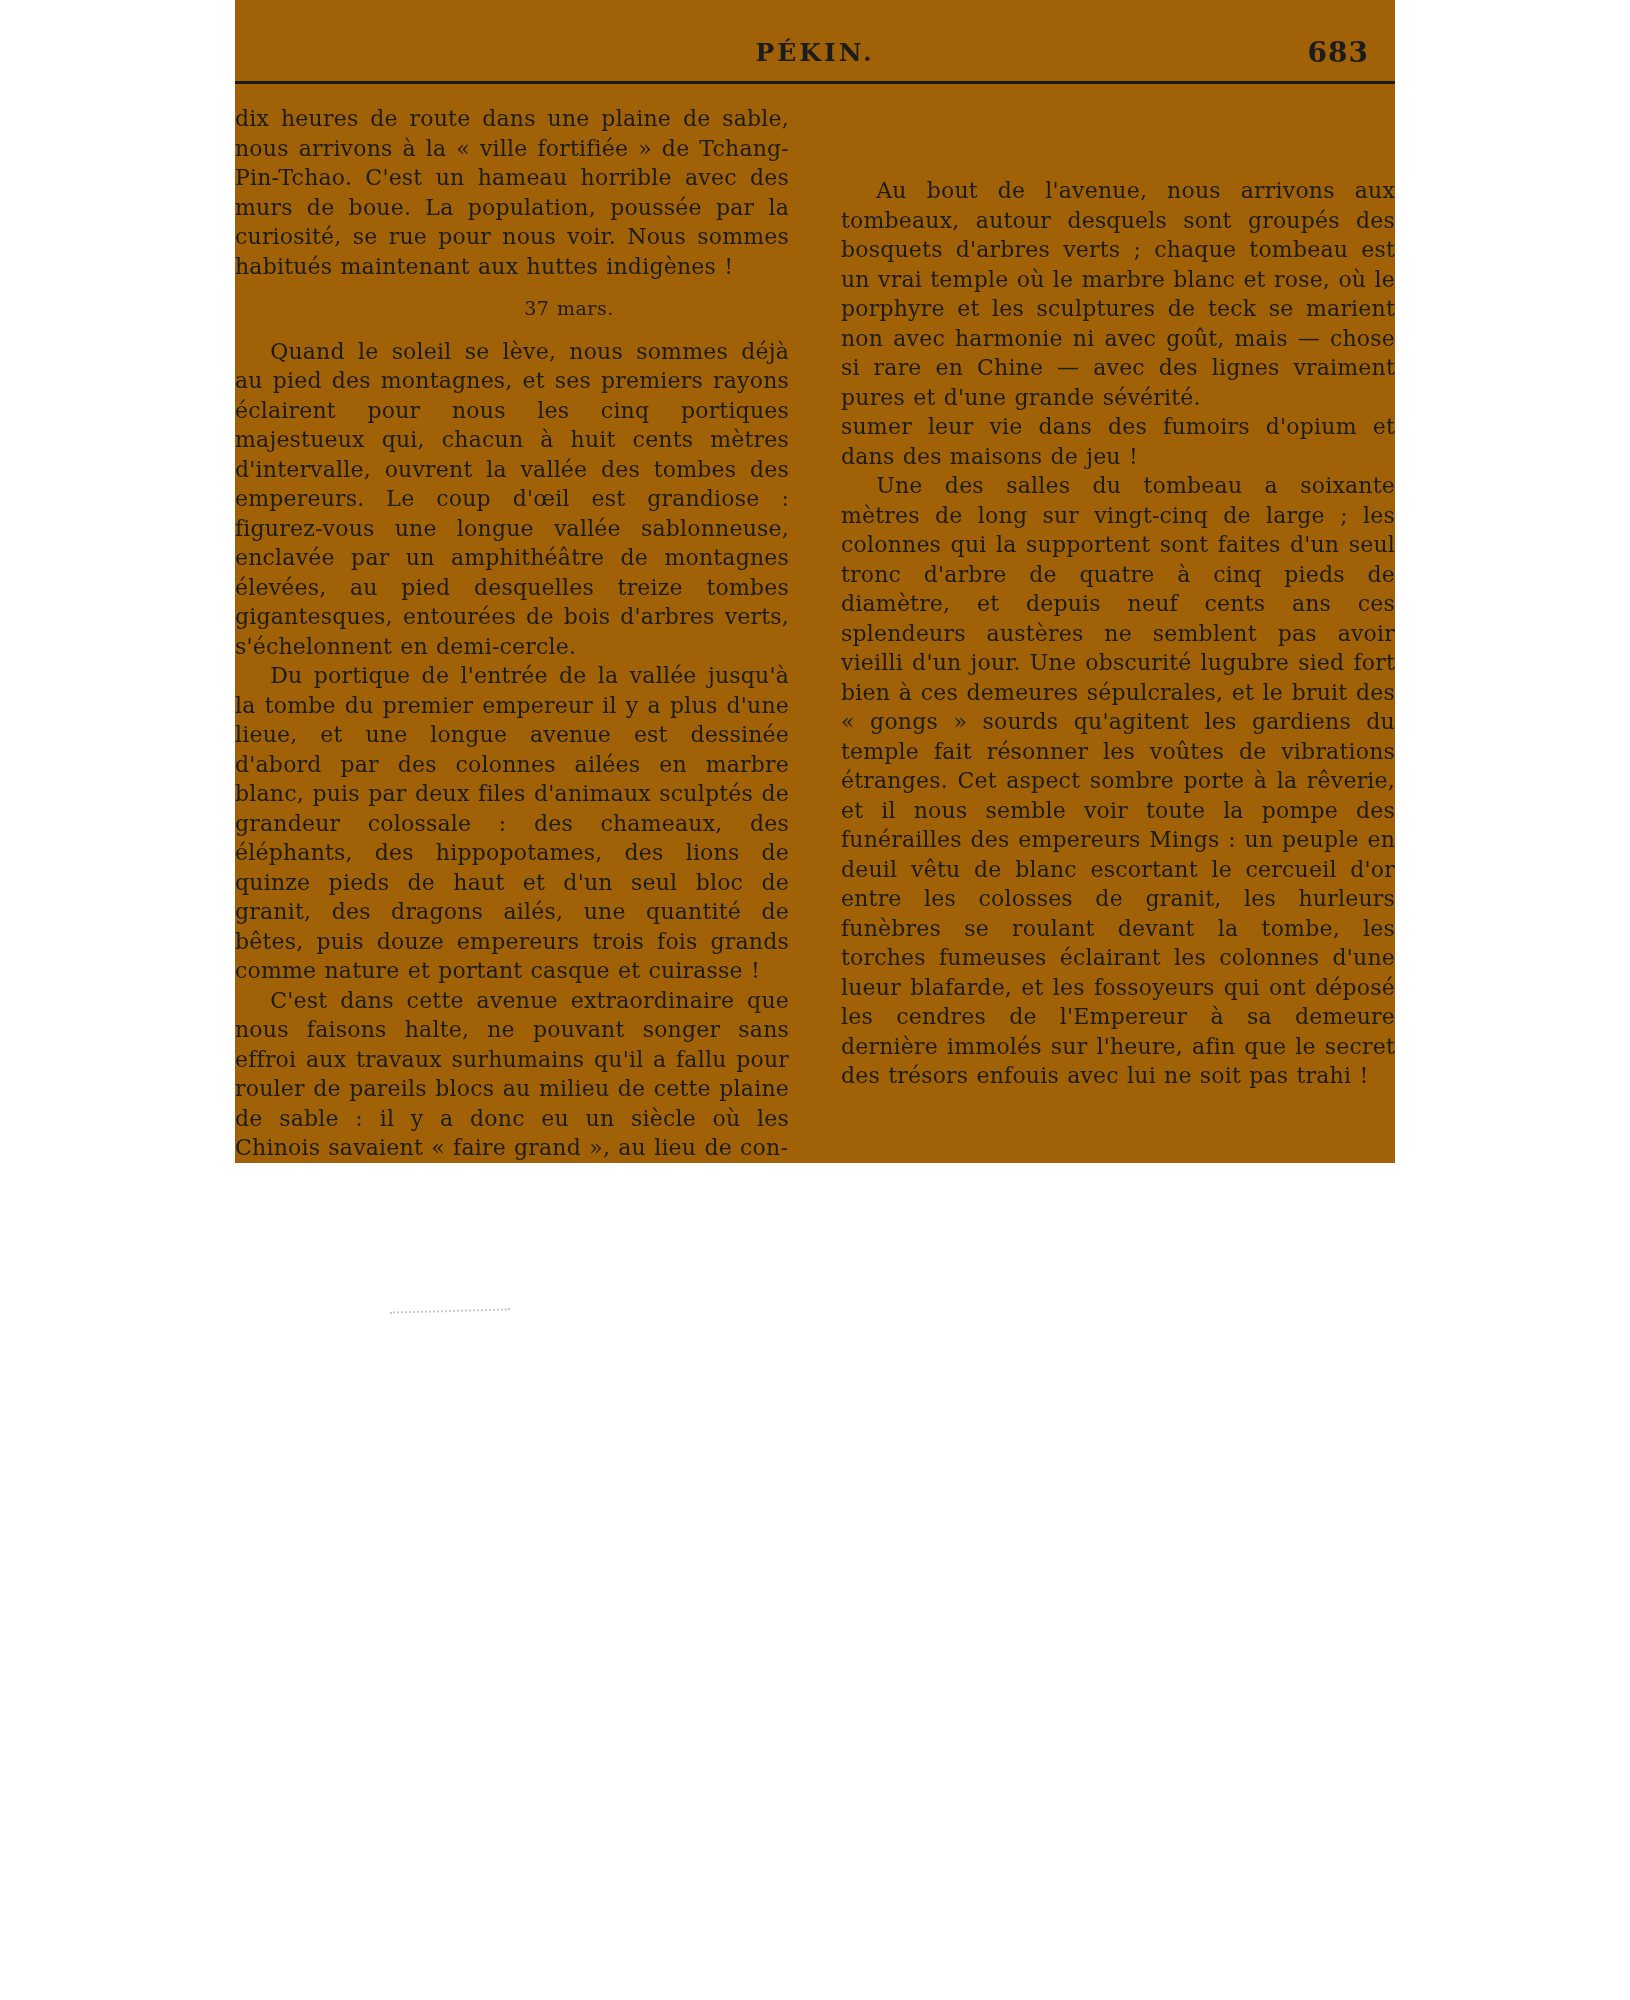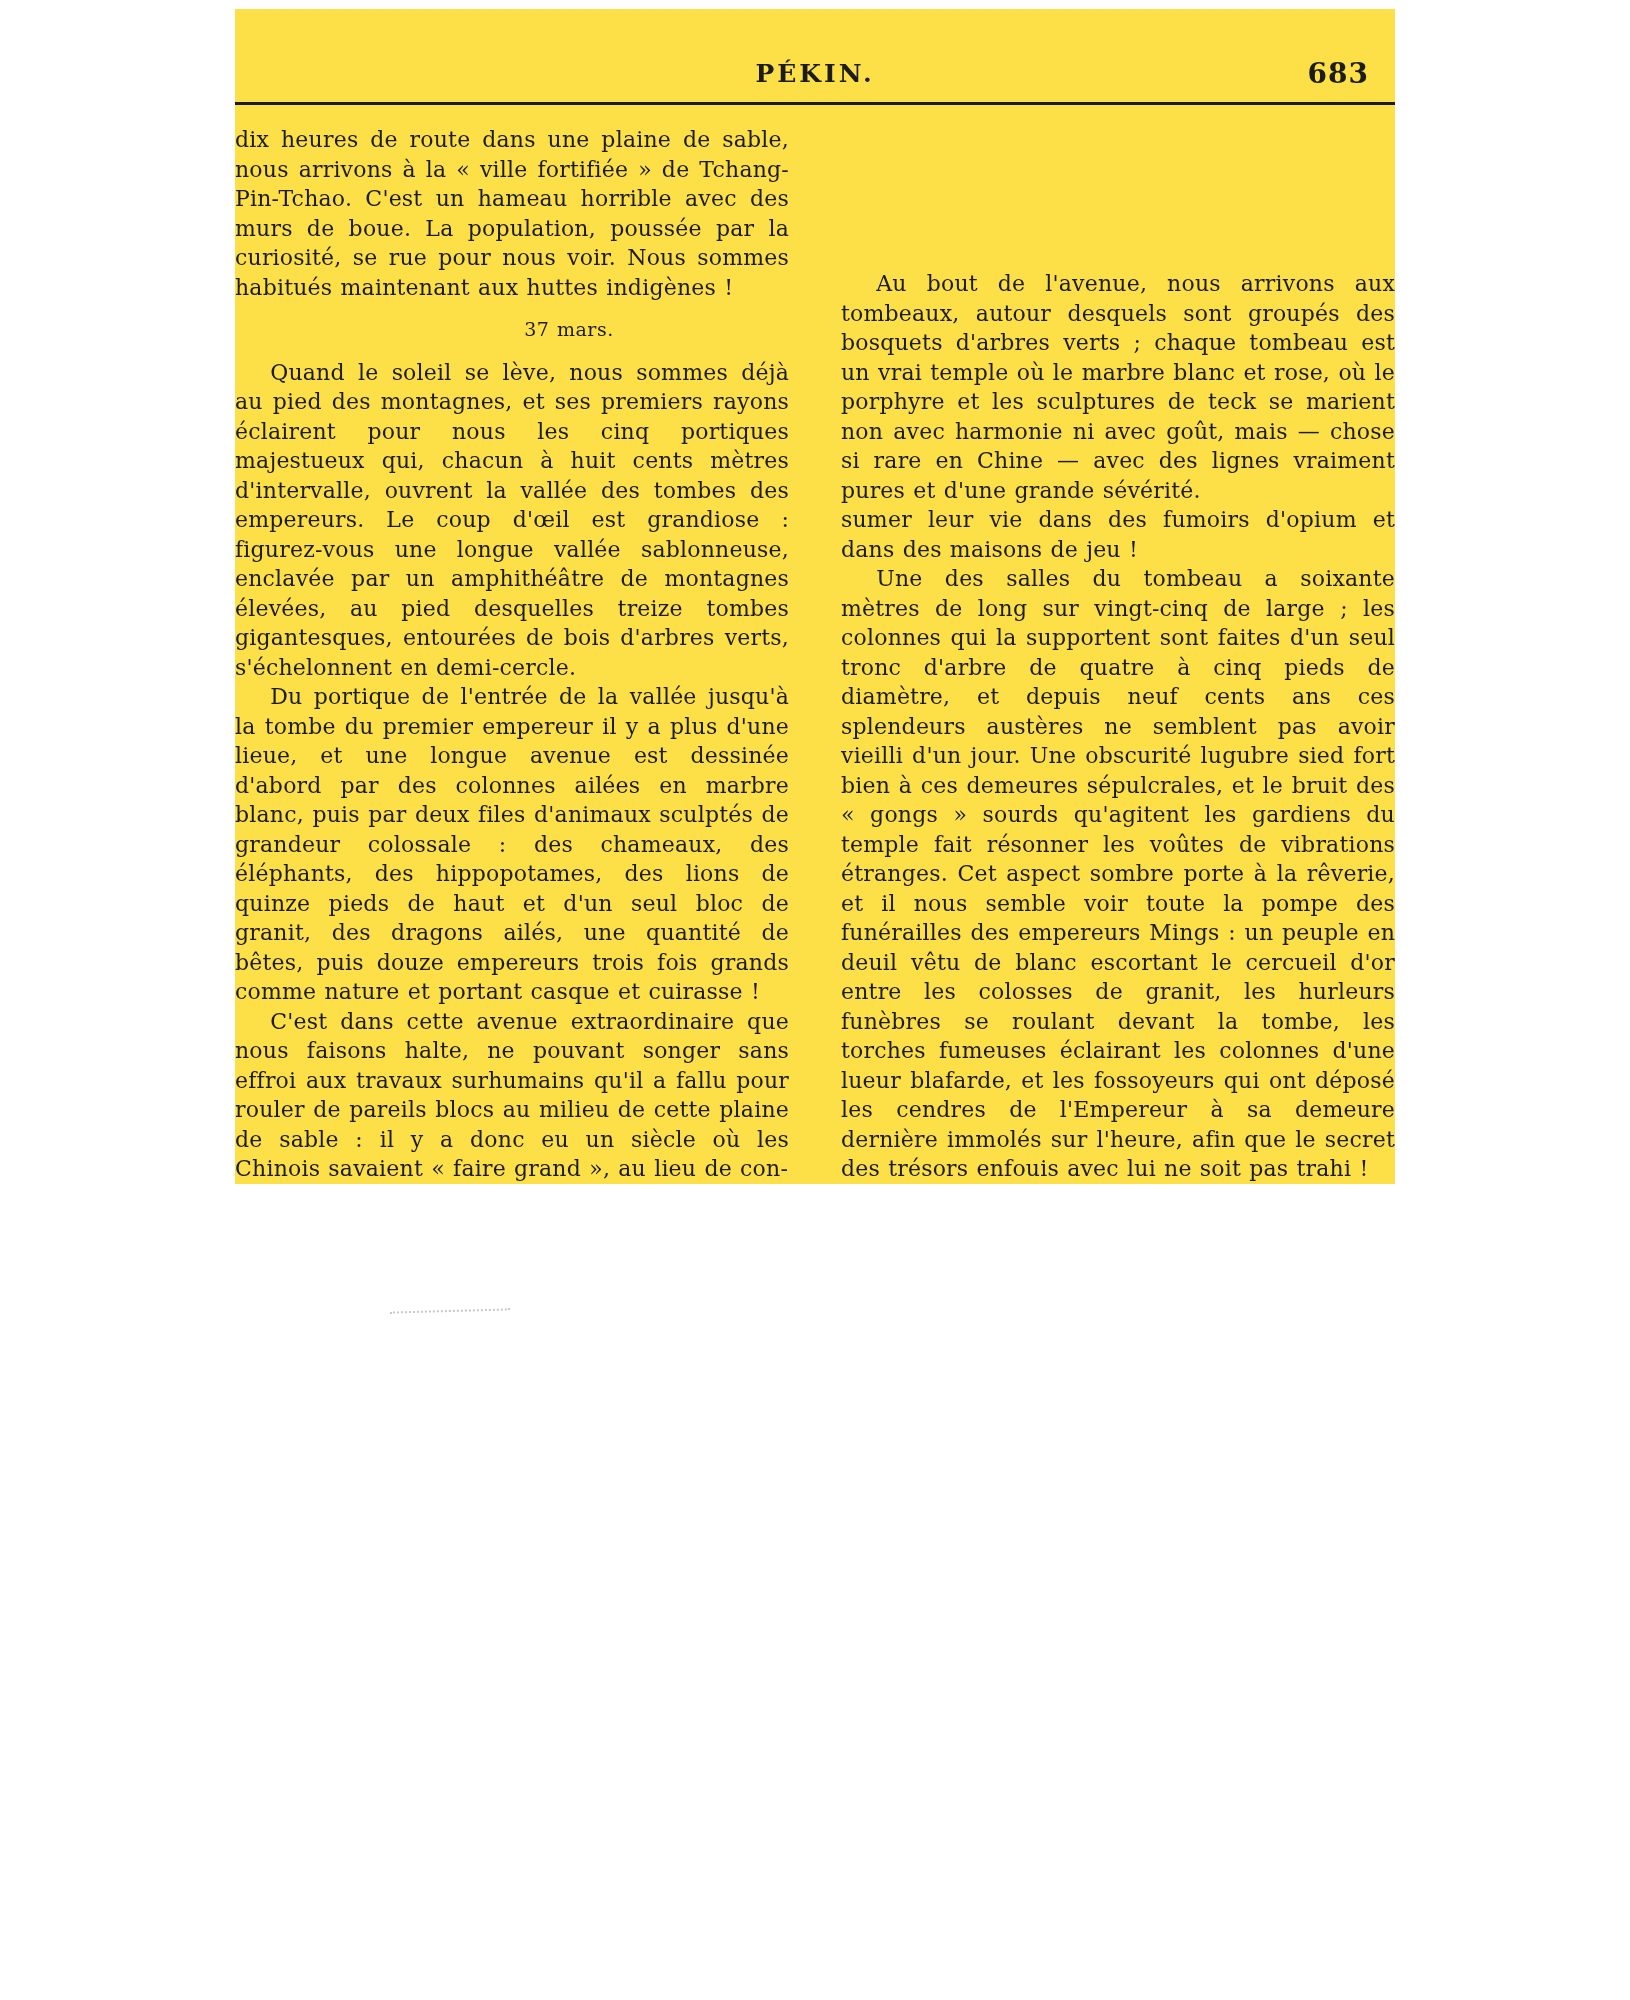--- a/index.html
+++ b/index.html
@@ -11,23 +11,23 @@
     width: 1630px;
     height: 2000px;
     position: relative;
     font-family: "DejaVu Serif", "Liberation Serif", serif;
     color: #1c1c1c;
     -webkit-font-smoothing: antialiased;
   }
   .page {
     position: relative;
     width: 1160px;
-    margin: 9px auto;
-    padding-top: 48px;
-    background: #fde047;
+    margin: 0 auto;
+    padding-top: 36px;
+    background: #a16207;
   }
   .page-header {
     position: relative;
     height: 38px;
   }
   .running-title {
     position: absolute;
     left: 0;
     right: 0;
     top: 2px;
@@ -44,21 +44,21 @@
     font-weight: bold;
     letter-spacing: 1px;
   }
   .header-rule {
     height: 3px;
     background: #1b1b1b;
     margin-top: 7px;
   }
   .columns {
     display: flex;
-    align-items: flex-end;
+    align-items: center;
     margin-top: 20px;
   }
   .column {
     flex: 1 1 0;
     font-size: 22px;
     line-height: 29.5px;
     text-align: justify;
     letter-spacing: 0.2px;
     word-spacing: 1px;
   }

